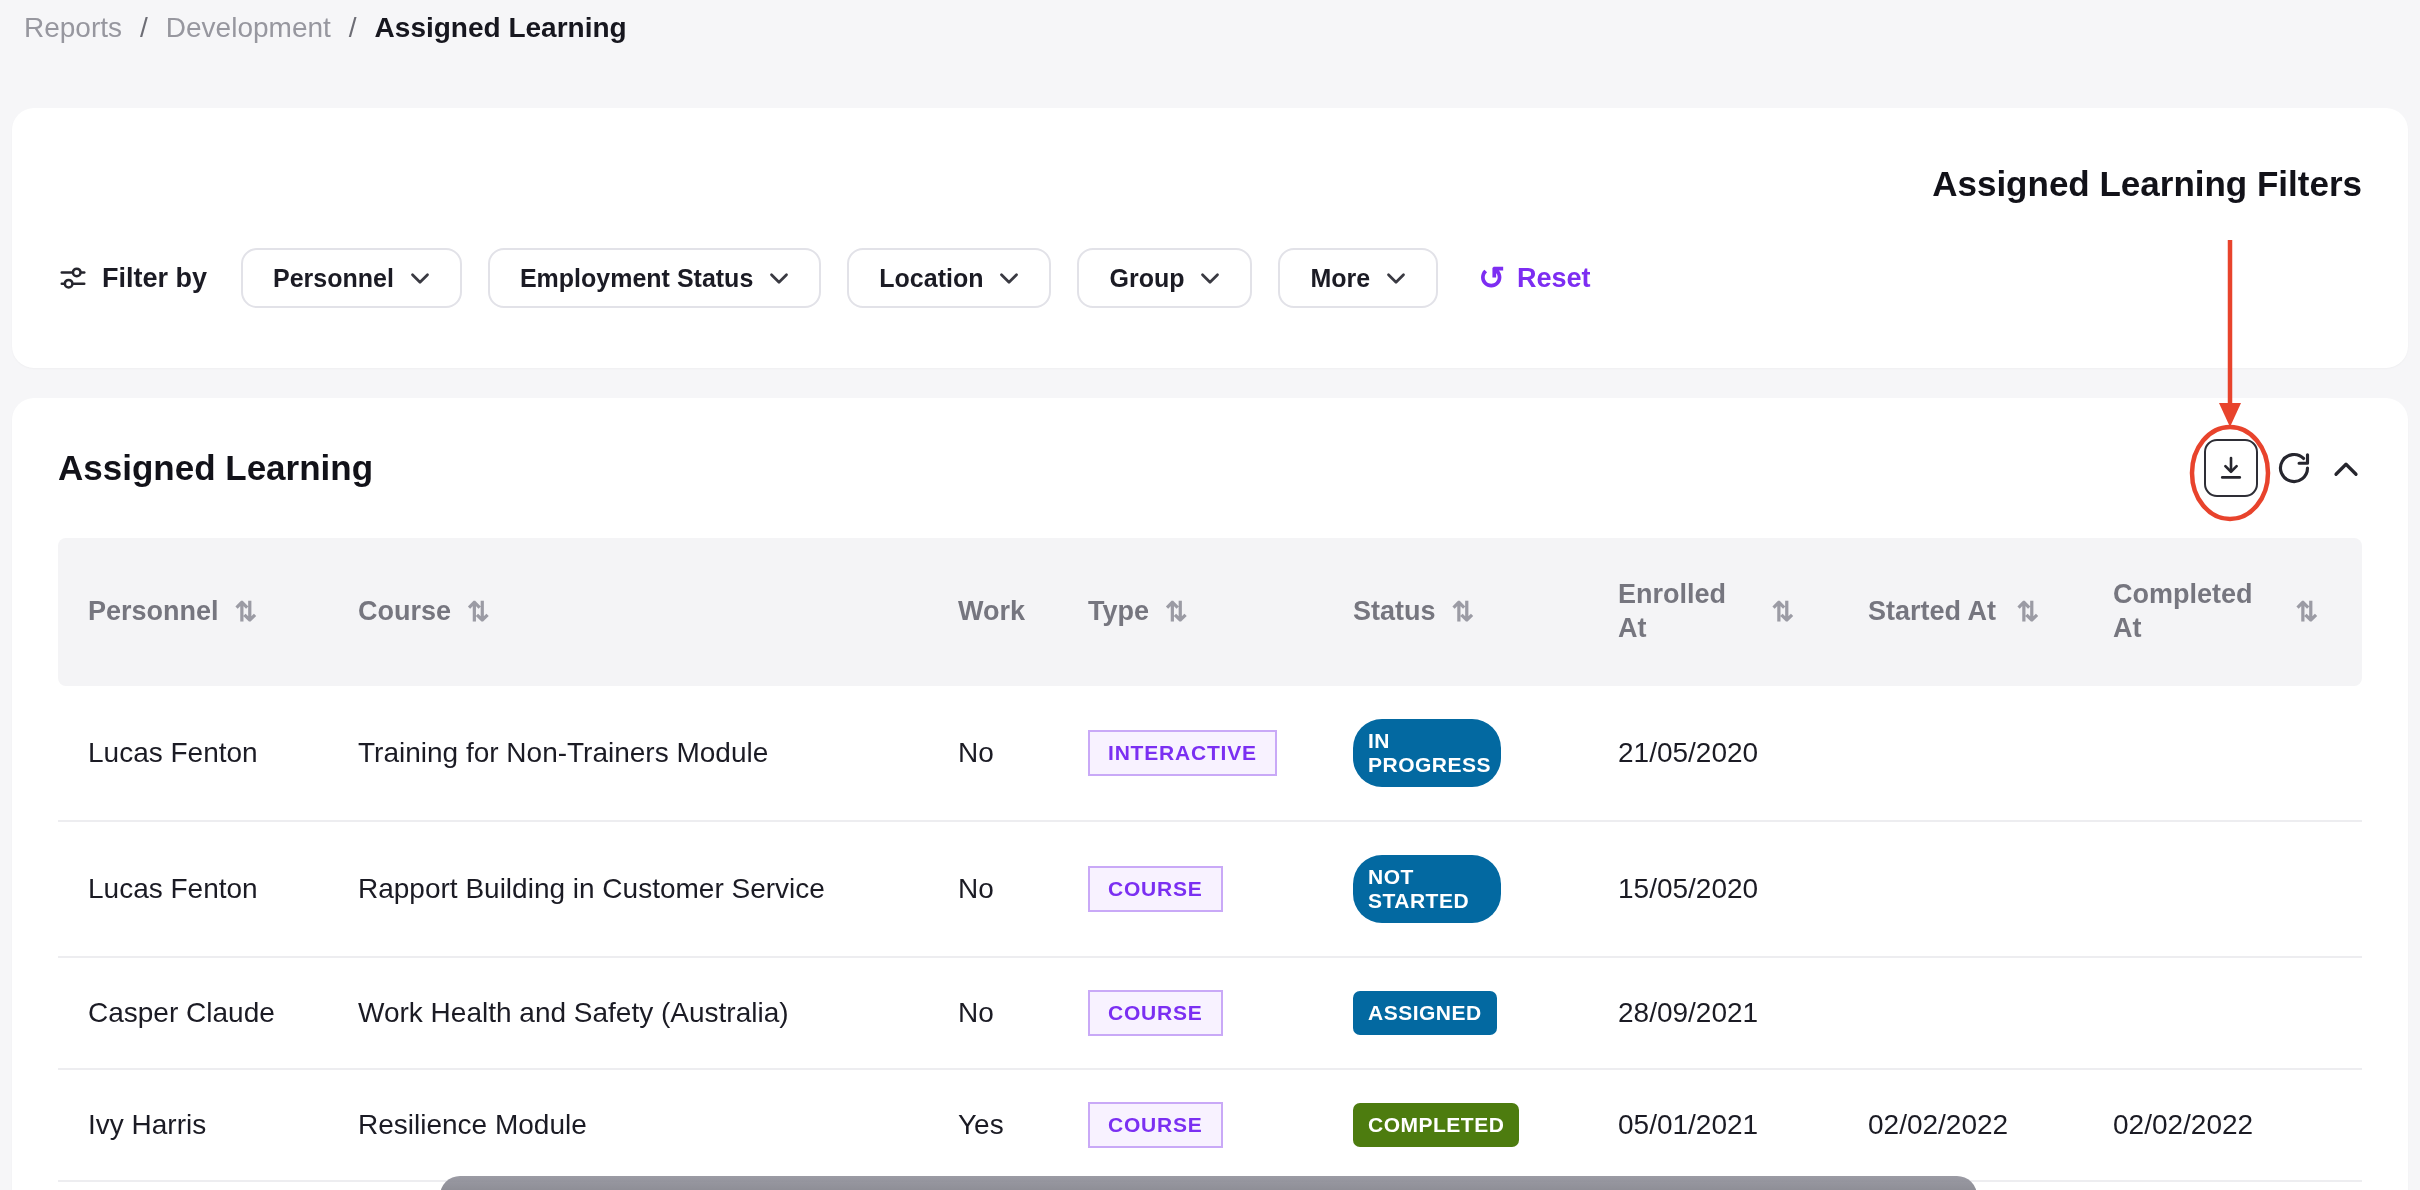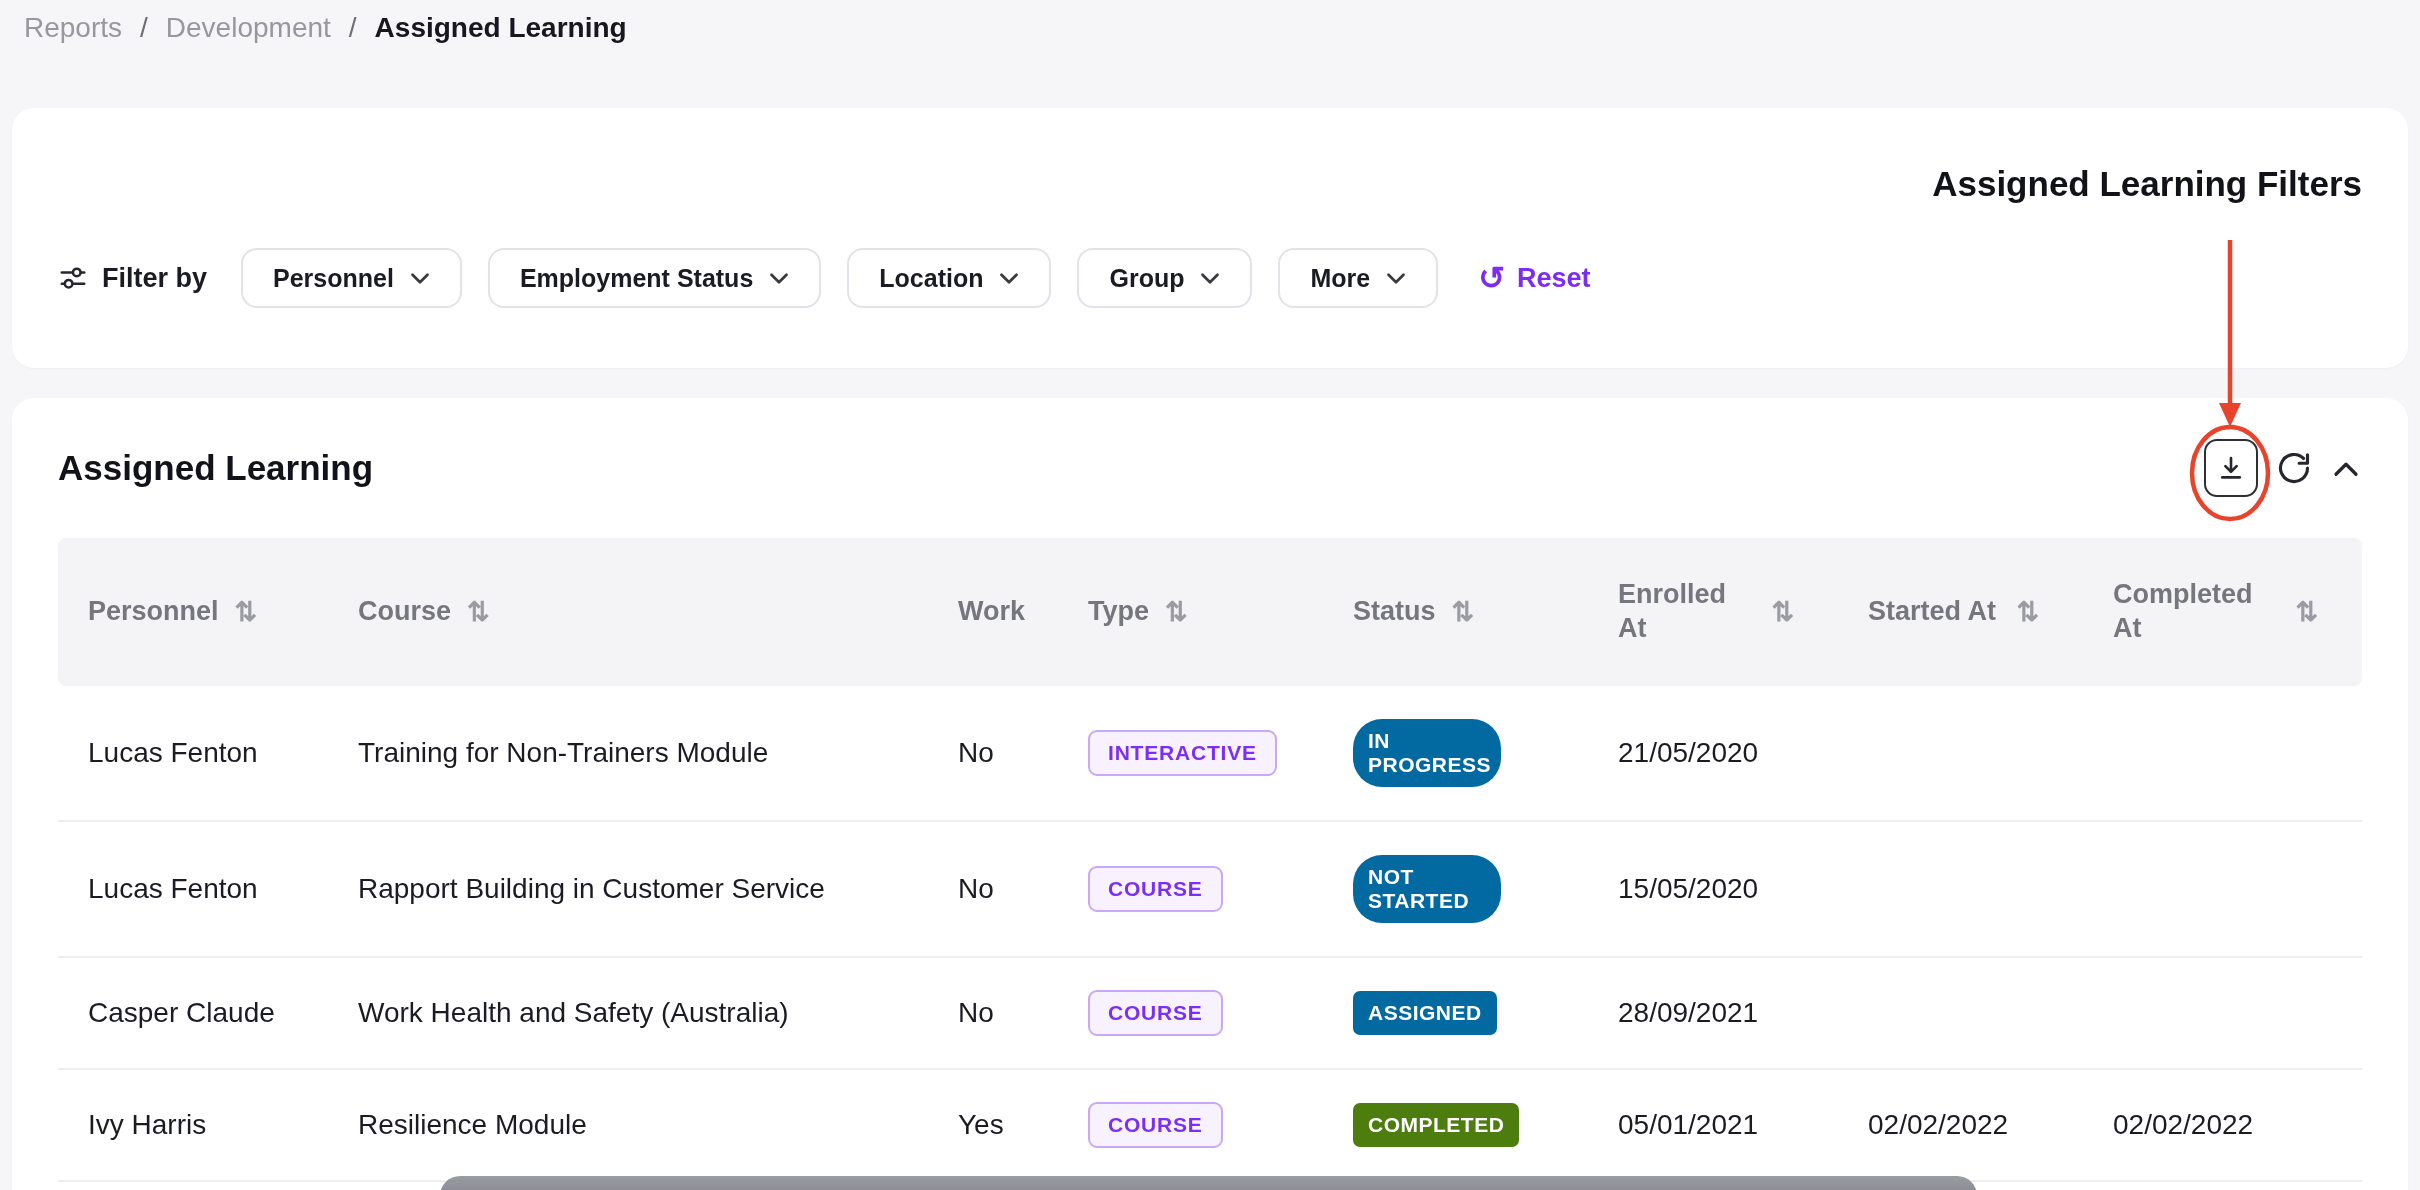--- a/index.html
+++ b/index.html
@@ -38,21 +38,21 @@
   .th{display:flex;align-items:center;gap:16px;padding-left:30px;font-size:27px;font-weight:600;color:#76767f;}
   .th .label{max-width:160px;line-height:1.25;}
   .th.spread{justify-content:space-between;padding-right:46px;}
   .sort-glyph{font-size:27px;color:#9b9ba4;cursor:pointer;letter-spacing:-2px;}
   .tr{border-bottom:2px solid #ededf0;}
   .tr.tall{height:134px;}
   .tr.short{height:110px;}
   .td{padding-left:30px;font-size:28px;color:#1b1b24;}
 
   
-  .badge-outline{display:inline-block;padding:9px 18px;border:2px solid #c9a9f7;background:#f8f2ff;color:#7b2ff2;border-radius:9px;font-size:21px;font-weight:700;letter-spacing:0.8px;text-align:center;}
+  .badge-outline{display:inline-block;padding:9px 18px;border:2px solid #c9a9f7;background:#f8f2ff;color:#7b2ff2;border-radius:0;font-size:21px;font-weight:700;letter-spacing:0.8px;text-align:center;}
   .badge-filled{display:inline-block;padding:10px 15px;border-radius:7px;color:#ffffff;font-size:21px;font-weight:700;letter-spacing:0.5px;line-height:1.15;}
   .badge-purple{background:#0369a1;border-radius:29px;}
   .badge-orange{background:#0369a1;}
   .badge-teal{background:#4d7c0f;}
   .badge-wrap{width:118px;}
 
   
   .annotation-svg{position:absolute;left:2140px;top:230px;z-index:10;pointer-events:none;}
 
   

